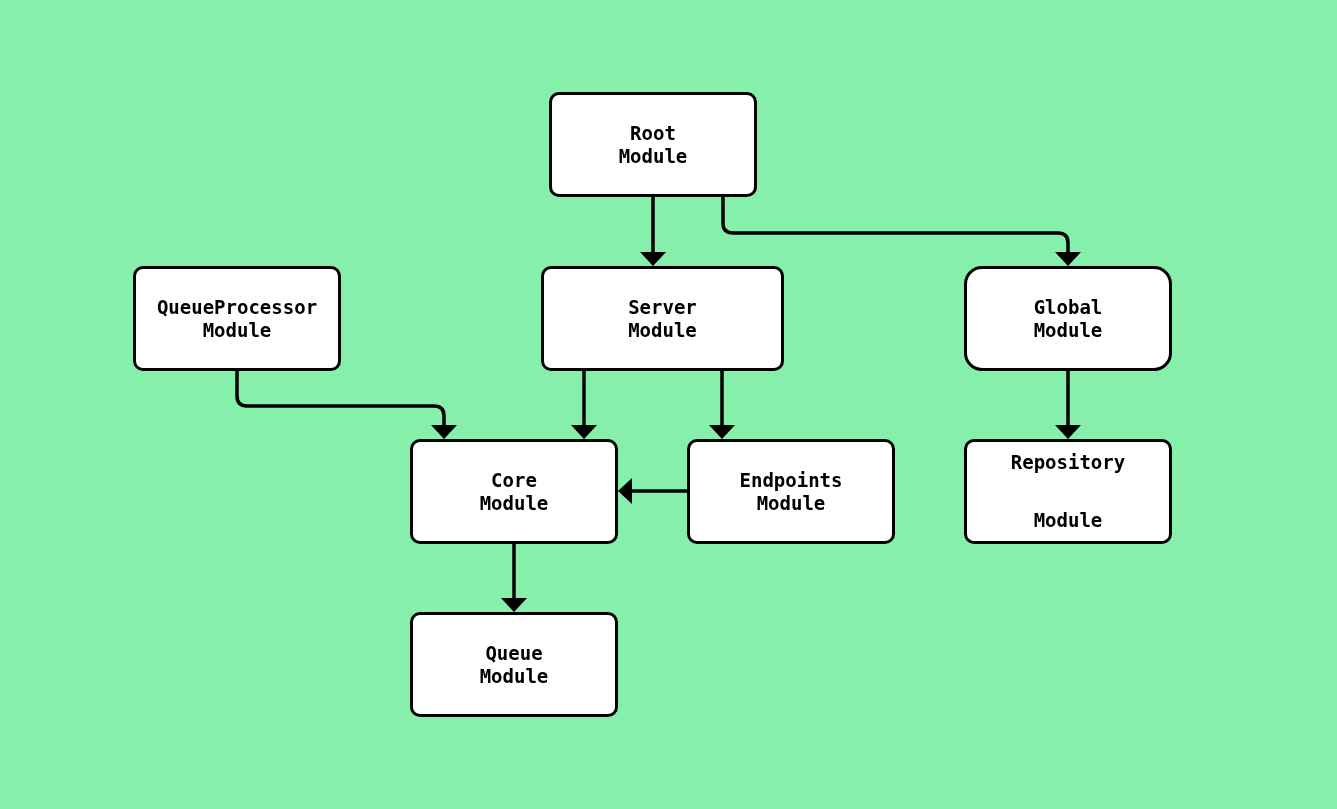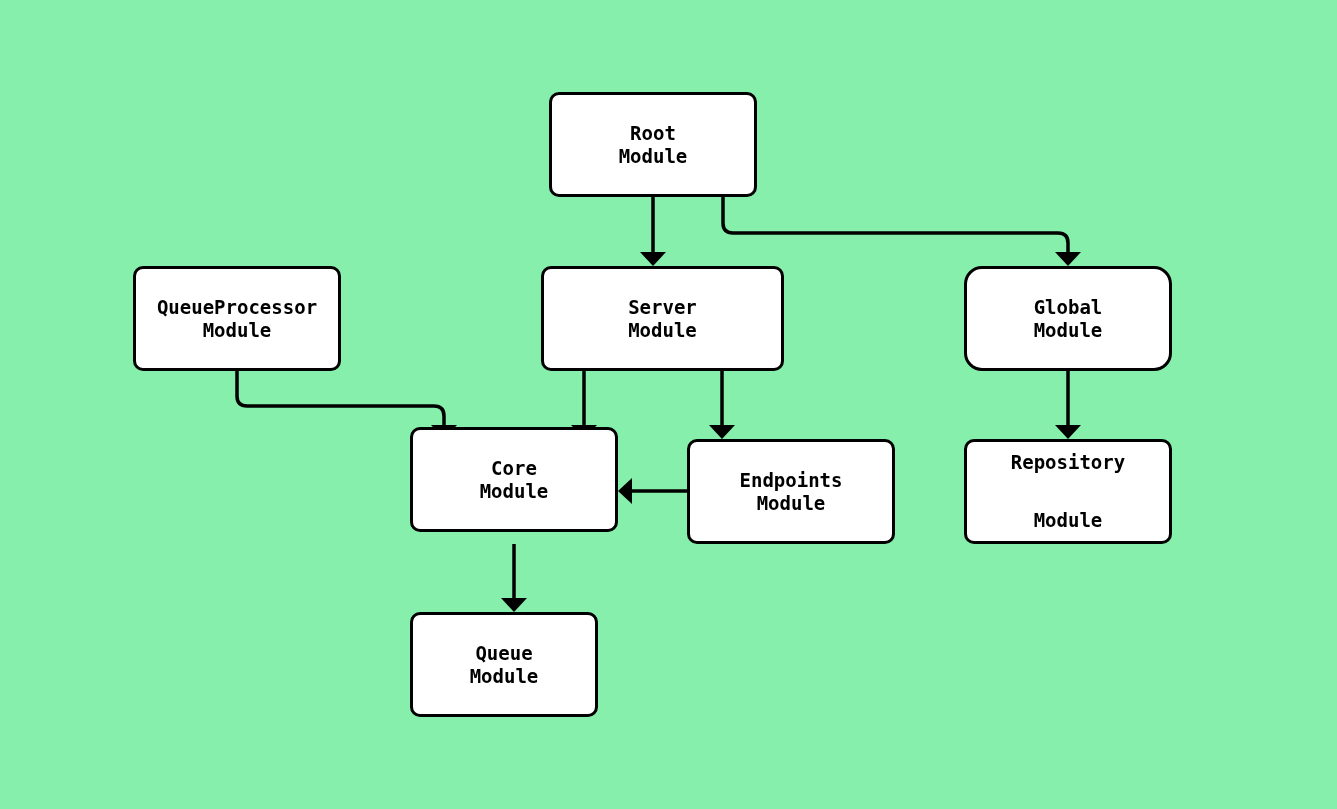--- a/index.html
+++ b/index.html
@@ -75,30 +75,30 @@
         <span class="label-line">Module</span>
       </div>
       <div class="node" style="left: 541px; top: 266px; width: 243px; height: 105px;">
         <span class="label-line">Server</span>
         <span class="label-line">Module</span>
       </div>
       <div class="node" style="left: 964px; top: 266px; width: 208px; height: 105px; border-radius: 18px;">
         <span class="label-line">Global</span>
         <span class="label-line">Module</span>
       </div>
-      <div class="node" style="left: 410px; top: 427px; width: 208px; height: 105px;">
+      <div class="node" style="left: 410px; top: 439px; width: 208px; height: 105px;">
         <span class="label-line">Core</span>
         <span class="label-line">Module</span>
       </div>
       <div class="node" style="left: 687px; top: 439px; width: 208px; height: 105px;">
         <span class="label-line">Endpoints</span>
         <span class="label-line">Module</span>
       </div>
       <div class="node" style="left: 964px; top: 439px; width: 208px; height: 105px; gap: 35px;">
         <span class="label-line">Repository</span>
         <span class="label-line">Module</span>
       </div>
-      <div class="node" style="left: 410px; top: 612px; width: 188px; height: 105px;">
+      <div class="node" style="left: 410px; top: 612px; width: 208px; height: 105px;">
         <span class="label-line">Queue</span>
         <span class="label-line">Module</span>
       </div>
     </div>
 </div>
 
 </body></html>

